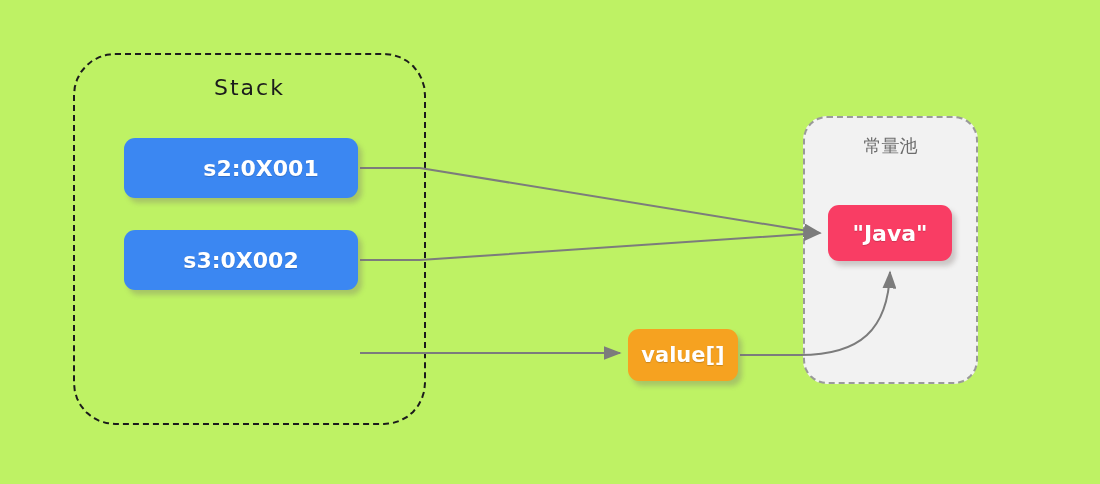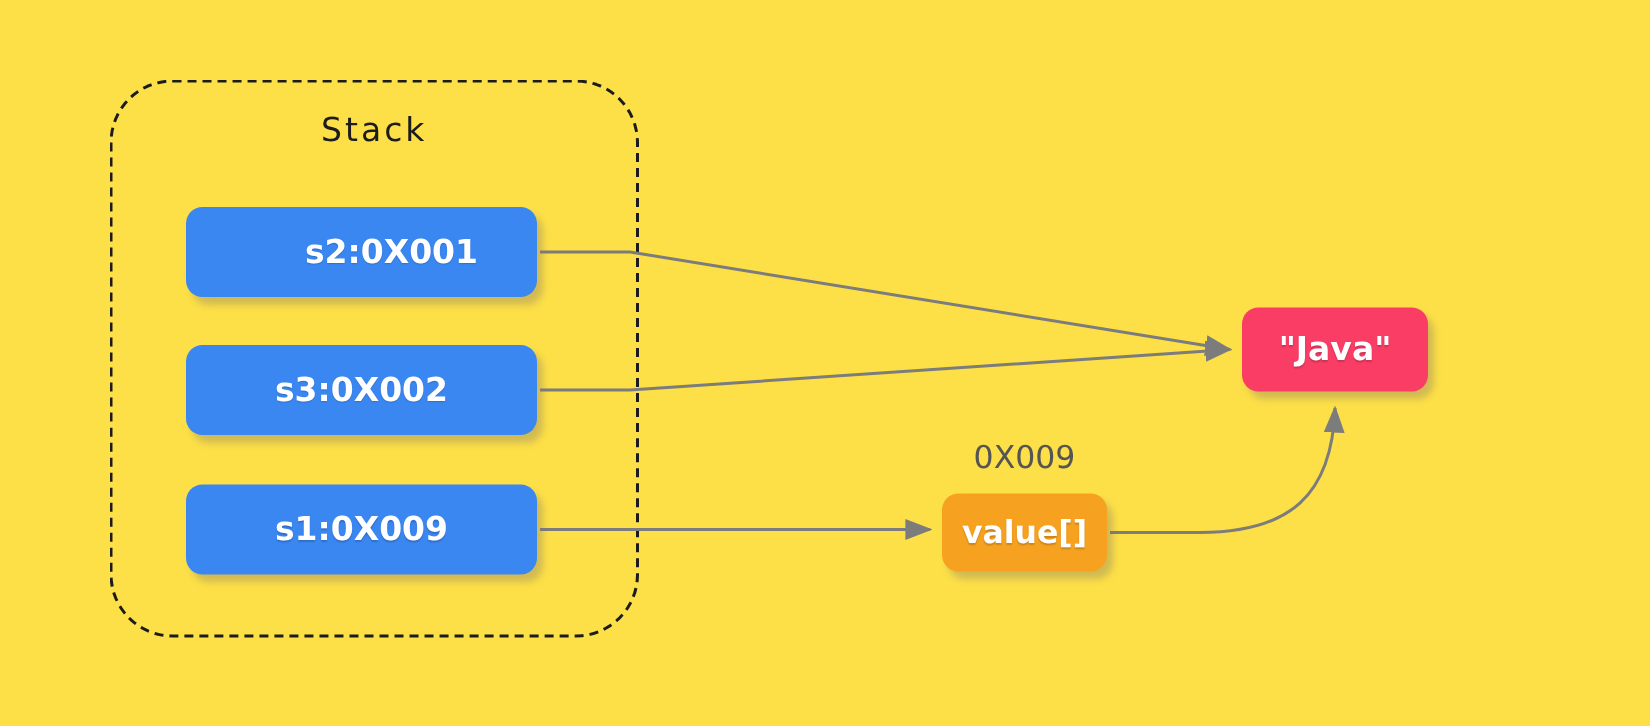--- a/index.html
+++ b/index.html
@@ -4,21 +4,21 @@
 <style>
   html, body {
     margin: 0;
     padding: 0;
     background: #ffffff;
   }
   #canvas {
     position: relative;
     width: 1100px;
     height: 484px;
-    background: #fde047;
+    background: #bef264;
     overflow: hidden;
     font-family: "DejaVu Sans", sans-serif;
   }
 
   
   .region {
     position: absolute;
     border: 2.5px dashed #1b1b1b;
     border-radius: 42px;
     background: transparent;
@@ -152,40 +152,41 @@
 </head>
 <body>
 
 <div id="canvas">
 
   <div class="region" id="region-stack">
     <div class="region-title">Stack</div>
   </div>
 
 
+  <div id="pool">
+    <div id="pool-title">常量池</div>
+  </div>
 
   <svg id="arrows" viewBox="0 0 1100 484">
     <defs>
       <marker id="arrowhead" markerWidth="9" markerHeight="7" refX="8.2" refY="3.5" orient="auto">
         <polygon points="0 0, 9 3.5, 0 7" fill="#7c7c7c"></polygon>
       </marker>
     </defs>
 
     <path d="M 360,168 L 420,168 L 820,233" fill="none" stroke="#7c7c7c" stroke-width="2" marker-end="url(#arrowhead)"></path>
 
     <path d="M 360,260 L 420,260 L 820,233" fill="none" stroke="#7c7c7c" stroke-width="2" marker-end="url(#arrowhead)"></path>
 
     <path d="M 360,353 L 620,353" fill="none" stroke="#7c7c7c" stroke-width="2" marker-end="url(#arrowhead)"></path>
 
     <path d="M 740,355 L 800,355 C 860,355 888,330 890,272" fill="none" stroke="#7c7c7c" stroke-width="2" marker-end="url(#arrowhead)"></path>
   </svg>
 
   <div class="node blue stack-node" id="node-s2">s2:0X001</div>
   <div class="node blue stack-node" id="node-s3">s3:0X002</div>
-  <div class="node blue stack-node" id="node-s1">s1:0X009</div>
 
   <div class="node pink" id="node-java">"Java"</div>
 
-  <div id="label-0x009">0X009</div>
   <div class="node orange" id="node-value">value[]</div>
 
 
 </div>
 
 </body></html>

